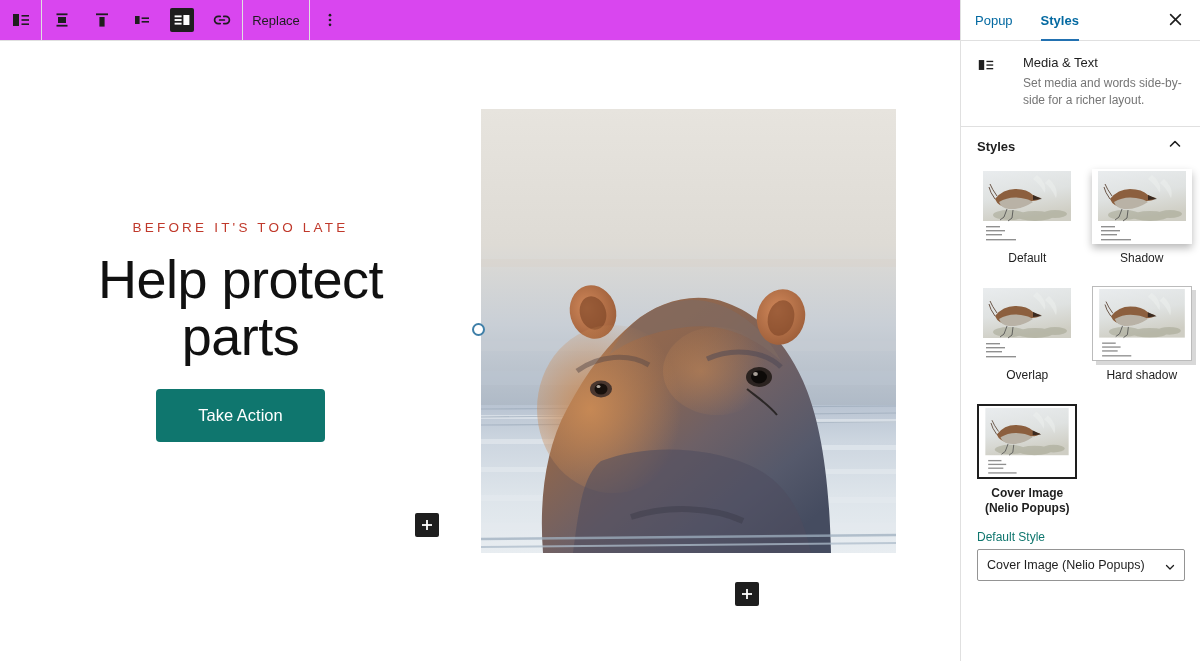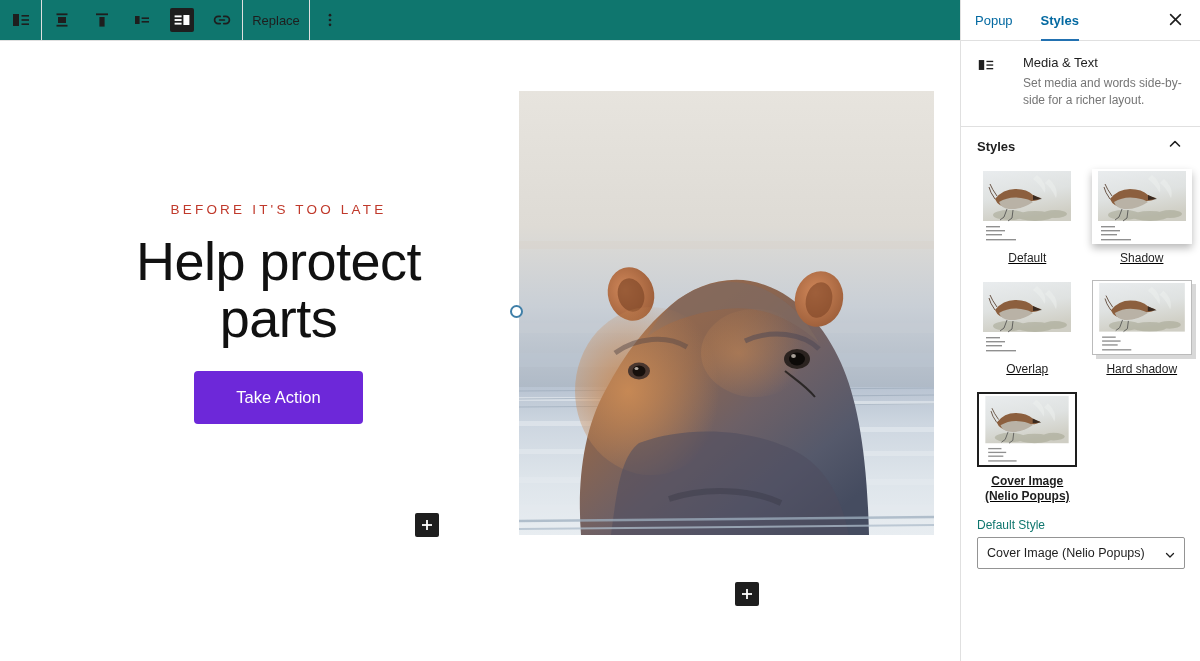--- a/index.html
+++ b/index.html
@@ -8,21 +8,21 @@
     font-family: "Liberation Sans", sans-serif;
     background: #ffffff;
     overflow: hidden;
   }
   .app { position: relative; width: 1200px; height: 661px; background:#fff; }
 
   
   .toolbar {
     position: absolute; left: 0; top: 0;
     width: 960px; height: 41px;
-    background: #0f766e;
+    background: #d946ef;
     border-bottom: 1px solid #e0e0e0;
     display: flex; align-items: center;
   }
   .tb-group { display: flex; align-items: center; height: 41px; }
   .tb-sep { width: 1px; height: 41px; background: #e0e0e0; }
   .tb-btn {
     width: 40px; height: 41px;
     display: flex; align-items: center; justify-content: center;
     background: transparent; border: none; cursor: pointer;
   }
@@ -35,22 +35,22 @@
   .icon-box.sel {
     background: #1e1e1e; border-radius: 2px;
   }
 
   
   .canvas {
     position: absolute; left: 0; top: 41px;
     width: 960px; height: 620px; background: #fff;
   }
   .media-text {
-    position: absolute; left: 0; top: 50px; width: 960px; height: 444px;
-    display: flex; align-items: center; margin-left: 38px;
+    position: absolute; left: 0; top: 68px; width: 960px; height: 444px;
+    display: flex; align-items: center;
   }
   .mt-left {
     width: 481px; height: 444px;
     display: flex; flex-direction: column;
     align-items: center; justify-content: center;
     padding: 0 60px;
   }
   .eyebrow {
     font-size: 13.5px; letter-spacing: 3.2px; font-weight: 400;
     color: #c0392b; text-align: center; margin-bottom: 16px;
@@ -60,21 +60,21 @@
     font-size: 54px; line-height: 1.06; font-weight: 400;
     color: #111111; text-align: center; margin-bottom: 24px;
     letter-spacing: -0.5px;
   }
   .body-copy {
     font-size: 16.5px; line-height: 1.55; color: #1e1e1e;
     text-align: center; max-width: 305px; margin-bottom: 30px;
   }
   .cta {
     display: inline-block;
-    background: #6d28d9; color: #ffffff;
+    background: #0f766e; color: #ffffff;
     font-size: 16.5px; font-weight: 400;
     padding: 17px 42px; border-radius: 4px;
     border: none; cursor: pointer; text-align: center;
   }
 
   .mt-right { position: relative; width: 479px; height: 444px; }
   .hippo-frame {
     position: absolute; left: 0; top: 0;
     width: 415px; height: 444px; overflow: hidden;
   }
@@ -143,22 +143,21 @@
     height: 40px; display: flex; align-items: center;
     justify-content: space-between;
     padding: 0 16px; cursor: pointer;
     border-bottom: 1px solid transparent;
   }
   .sb-section-head .sh-title { font-size: 13px; font-weight: 600; color: #1e1e1e; }
 
   .styles-grid {
     padding: 2px 8px 0 16px;
     display: grid; grid-template-columns: 1fr 1fr;
-    gap: 14px 14px;
-    text-decoration: underline;
+    gap: 20px 14px;
   }
   .style-item { display: flex; flex-direction: column; align-items: center; cursor: pointer; }
   .style-thumb {
     width: 100px; height: 75px; background: #ffffff;
     overflow: hidden; position: relative;
   }
   .style-thumb svg { display: block; }
   .style-thumb.shadow { box-shadow: 0 4px 8px rgba(0,0,0,.28); }
   .style-thumb.hardshadow { border: 1px solid #bbb; box-shadow: 4px 4px 0 #d8d8d8; }
   .style-thumb.selected { border: 2px solid #1e1e1e; }

